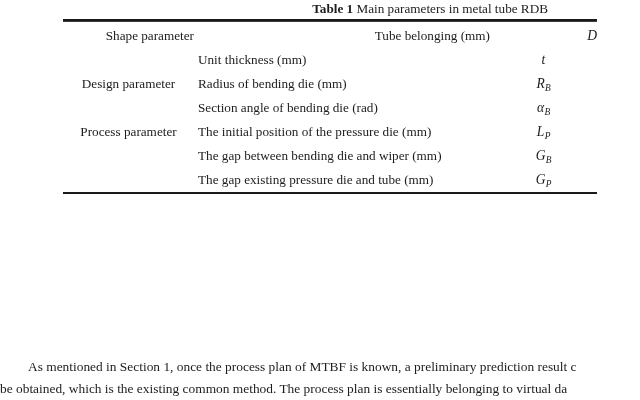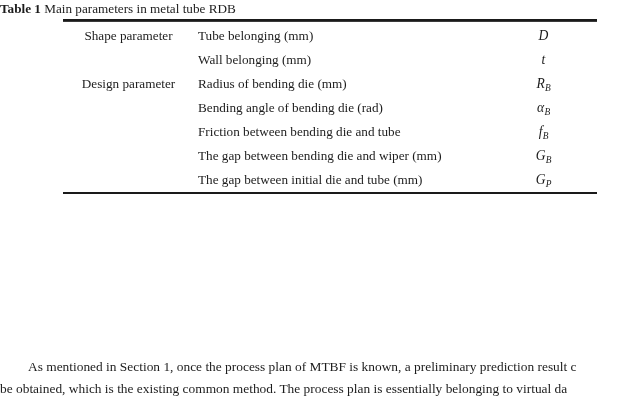--- a/index.html
+++ b/index.html
@@ -16,21 +16,21 @@
     color: #1c1c1c;
     -webkit-font-smoothing: antialiased;
   }
 
   
   .caption {
     position: absolute;
     top: 1px;
     left: 0;
     width: 548px;
-    text-align: left;
+    text-align: right;
     font-size: 13.2px;
     line-height: 16px;
     white-space: nowrap;
   }
   .caption .cap-label {
     font-weight: bold;
   }
   .caption .cap-text {
     font-weight: normal;
   }
@@ -102,21 +102,21 @@
     font-size: 13.6px;
   }
   tbody td.td-abbr sub {
     font-size: 9.4px;
     font-style: italic;
     vertical-align: baseline;
     position: relative;
     top: 3px;
     left: 0.3px;
   }
-  tbody tr:first-child td { padding-top: 2px; }
+  tbody tr:first-child td { padding-top: 2px; text-align: right; }
 
   
   .body-text {
     position: absolute;
     left: 0;
     top: 356px;
     width: 660px;
     font-size: 13.4px;
     line-height: 21.5px;
     white-space: nowrap;
@@ -148,46 +148,46 @@
       <col class="c-abbr">
     </colgroup>
     <tbody id="table-body">
         <tr>
           <td class="td-prop">Shape parameter</td>
           <td class="td-param">Tube belonging (mm)</td>
           <td class="td-abbr"><span>D</span><sub></sub></td>
         </tr>
         <tr>
           <td class="td-prop"></td>
-          <td class="td-param">Wall belonging (mm)</td>
+          <td class="td-param">Unit thickness (mm)</td>
           <td class="td-abbr"><span>t</span><sub></sub></td>
         </tr>
         <tr>
           <td class="td-prop">Design parameter</td>
           <td class="td-param">Radius of bending die (mm)</td>
           <td class="td-abbr"><span>R</span><sub>B</sub></td>
         </tr>
         <tr>
           <td class="td-prop"></td>
-          <td class="td-param">Bending angle of bending die (rad)</td>
+          <td class="td-param">Section angle of bending die (rad)</td>
           <td class="td-abbr"><span>α</span><sub>B</sub></td>
         </tr>
         <tr>
-          <td class="td-prop"></td>
-          <td class="td-param">Friction between bending die and tube</td>
-          <td class="td-abbr"><span>f</span><sub>B</sub></td>
+          <td class="td-prop">Process parameter</td>
+          <td class="td-param">The initial position of the pressure die (mm)</td>
+          <td class="td-abbr"><span>L</span><sub>P</sub></td>
         </tr>
         <tr>
           <td class="td-prop"></td>
           <td class="td-param">The gap between bending die and wiper (mm)</td>
           <td class="td-abbr"><span>G</span><sub>B</sub></td>
         </tr>
         <tr>
           <td class="td-prop"></td>
-          <td class="td-param">The gap between initial die and tube (mm)</td>
+          <td class="td-param">The gap existing pressure die and tube (mm)</td>
           <td class="td-abbr"><span>G</span><sub>P</sub></td>
         </tr>
       </tbody>
   </table>
   <div class="rule-bottom"></div>
 </div>
 
 <div class="body-text">
   <div class="line indent">As mentioned in Section 1, once the process plan of MTBF is known, a preliminary prediction result c</div>
   <div class="line">be obtained, which is the existing common method. The process plan is essentially belonging to virtual da</div>

